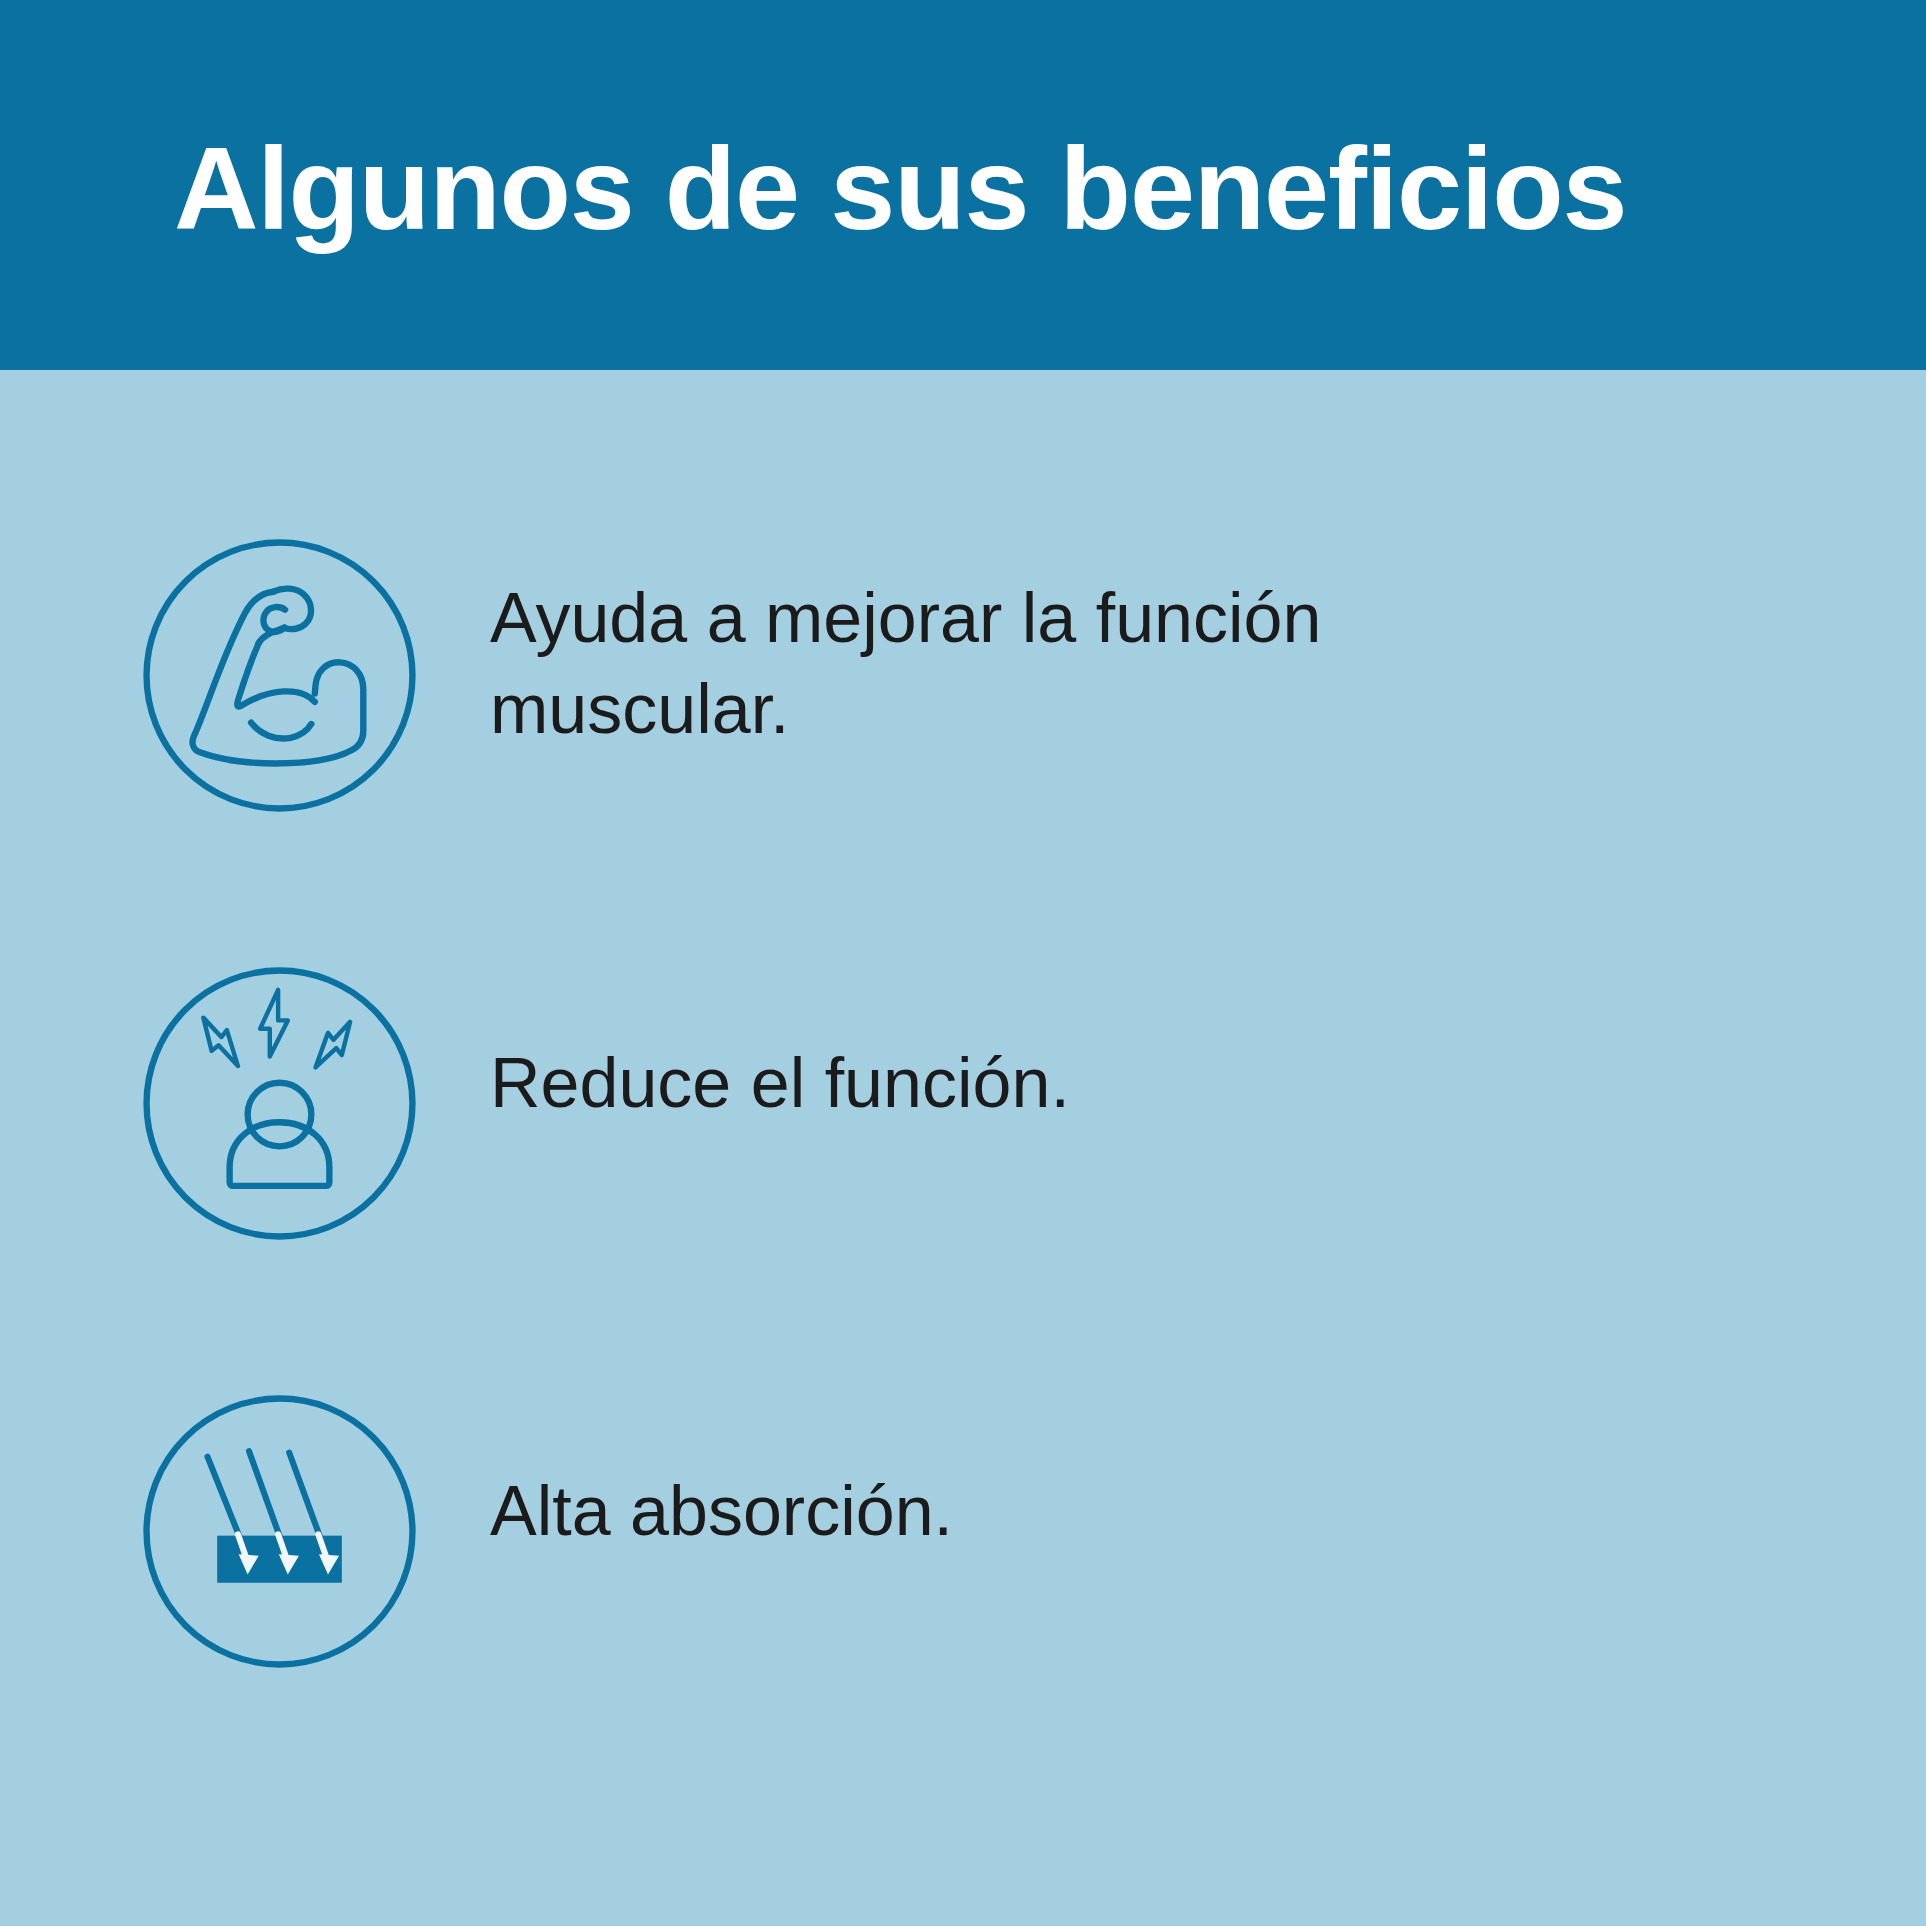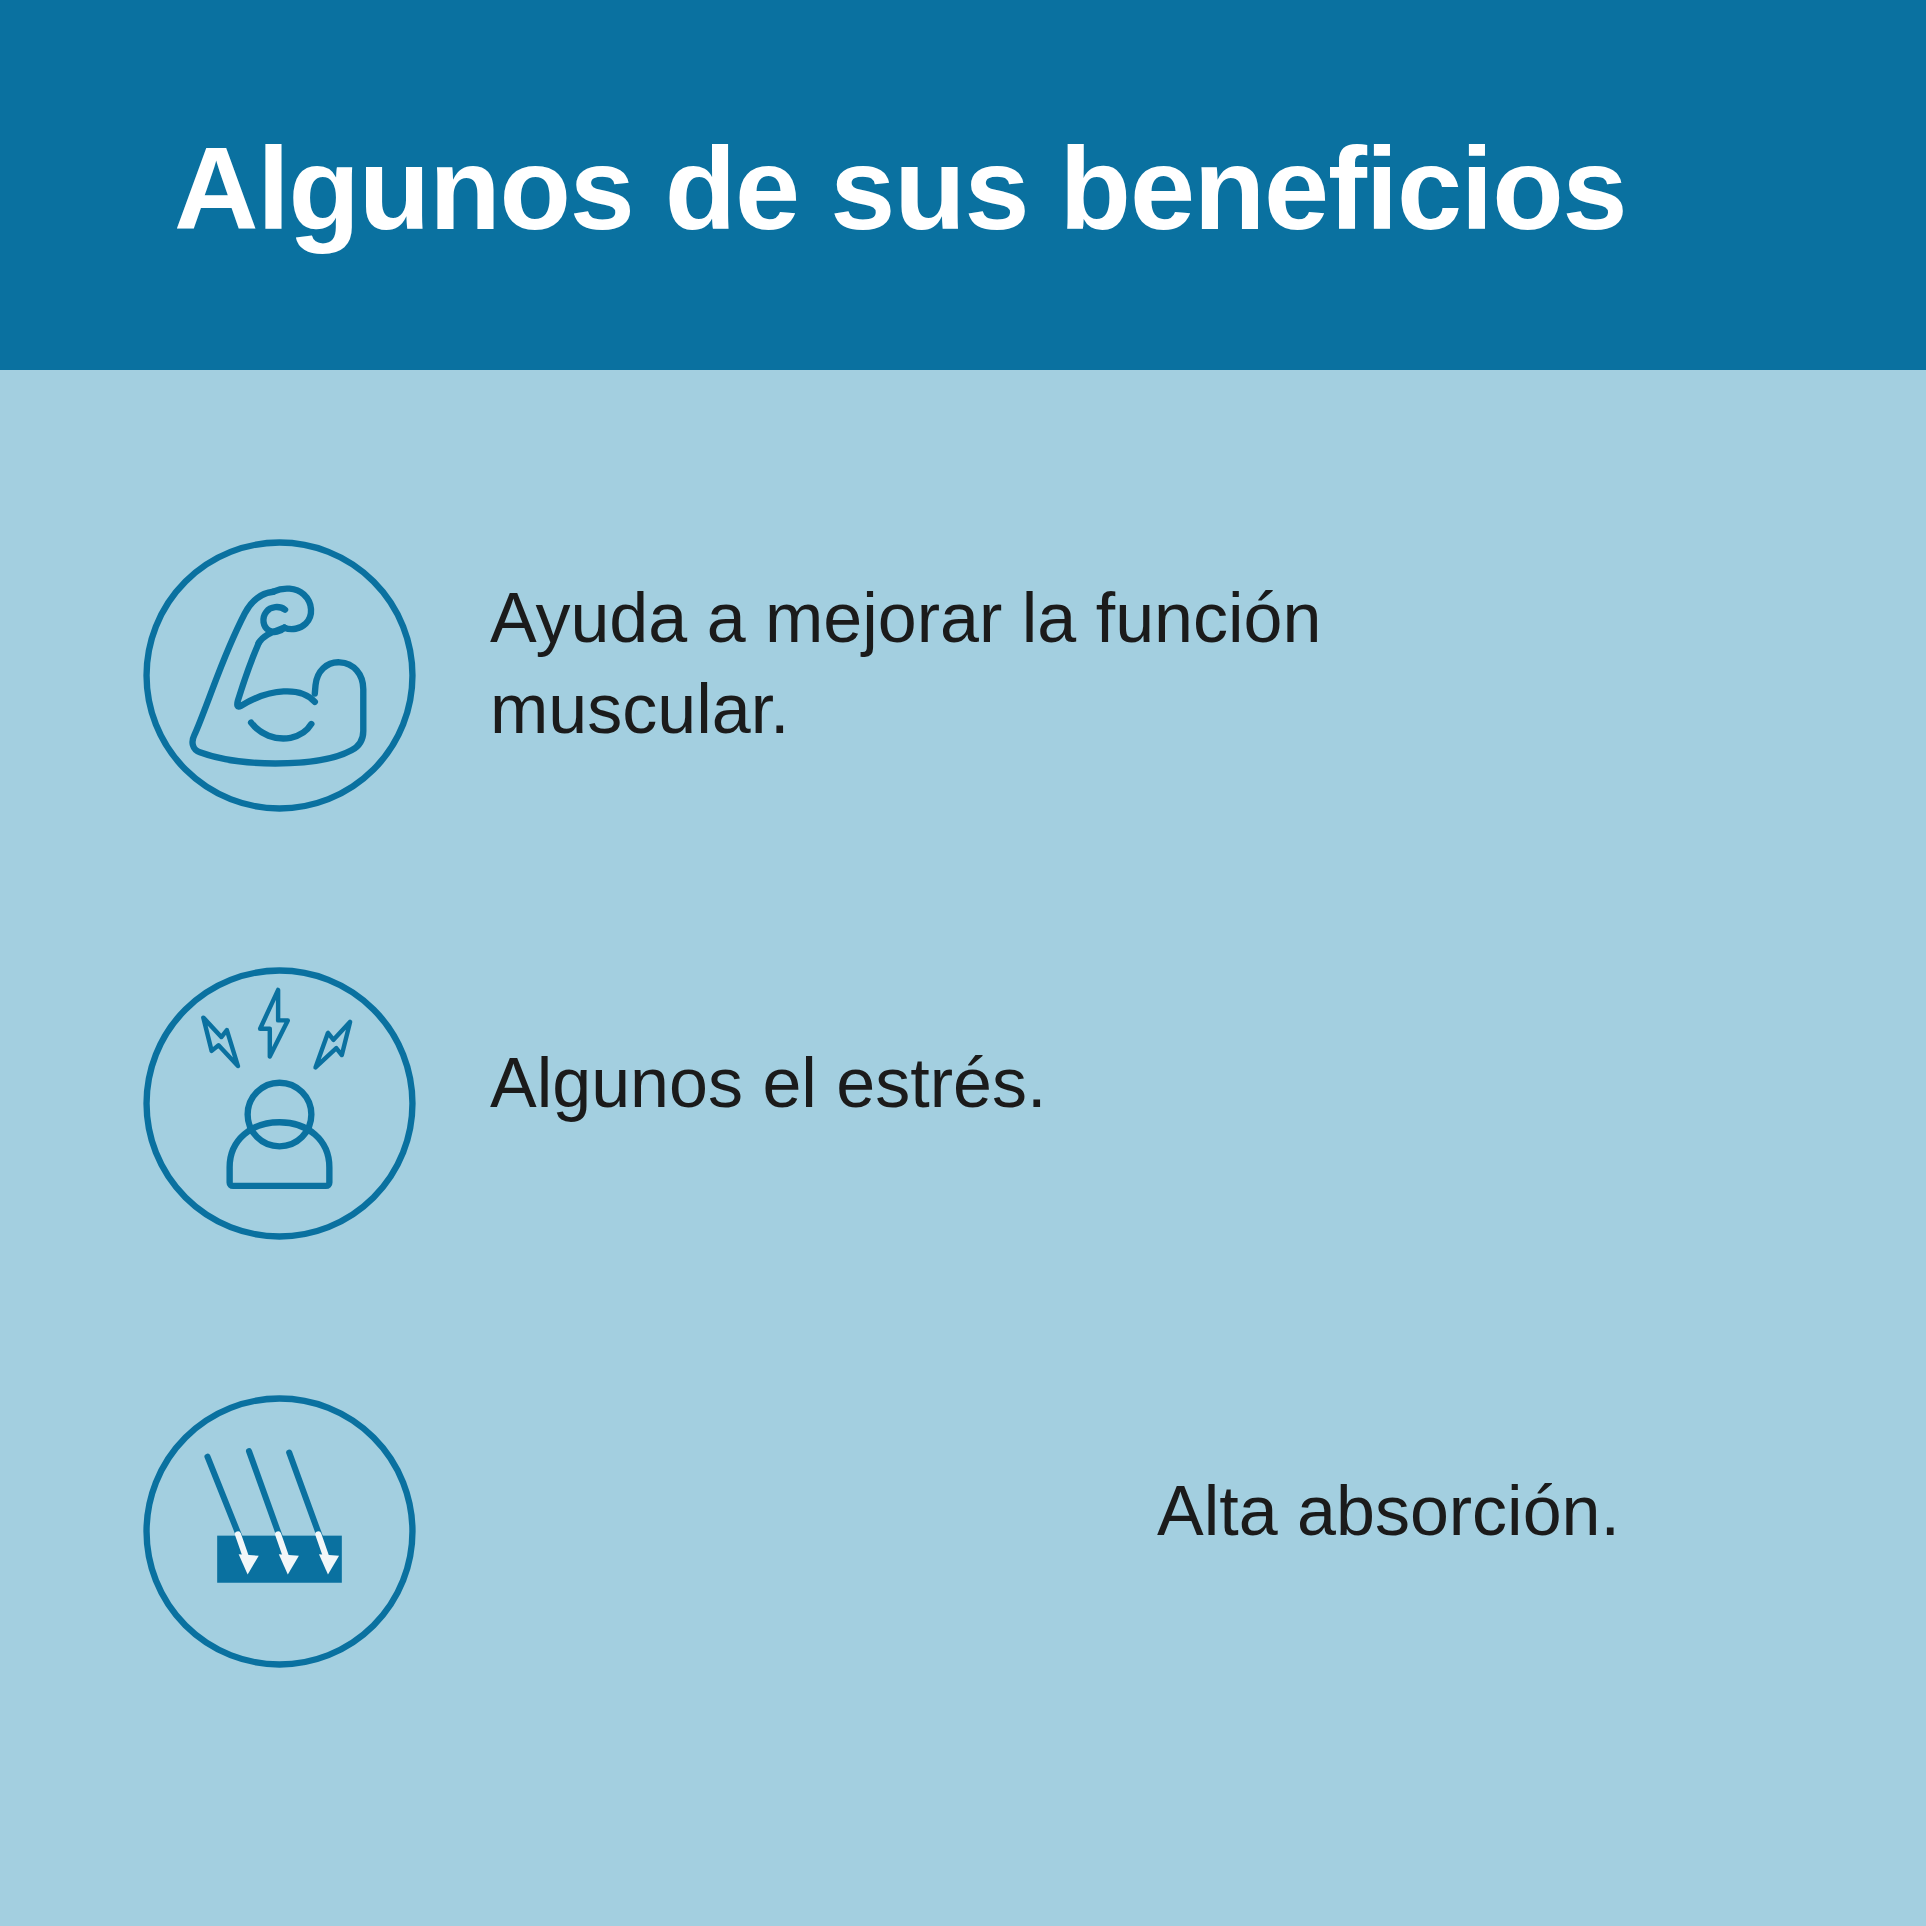--- a/index.html
+++ b/index.html
@@ -50,21 +50,21 @@
   .benefit-row {
     position: absolute;
     left: 0;
     width: 1926px;
     height: 279px;
     display: flex;
     align-items: center;
   }
   .benefit-row.row-0 { top: 167px; }
   .benefit-row.row-1 { top: 595px; }
-  .benefit-row.row-2 { top: 1023px; text-align: right; }
+  .benefit-row.row-2 { top: 1023px; }
 
   .benefit-icon {
     position: absolute;
     left: 141px;
     top: 0;
     width: 277px;
     height: 277px;
     flex: 0 0 auto;
   }
   .benefit-icon svg {
@@ -181,21 +181,21 @@
 
         <path d="M151,41
                  L139,54
                  L135,49
                  L126,74
                  L141,60
                  L145,65 Z" stroke-width="3.2"></path>
       </svg>
     </div>
 
-    <div class="benefit-text">Algunos el estrés.</div>
+    <div class="benefit-text">Reduce el función.</div>
   </div>
 
   <div class="benefit-row row-2">
 
     <div class="benefit-icon">
       <svg viewBox="0 0 200 200" xmlns="http://www.w3.org/2000/svg" xmlns:xlink="http://www.w3.org/1999/xlink">
         <circle cx="100" cy="100" r="96" fill="none" stroke="#0a71a0" stroke-width="4.6"></circle>
 
         <g stroke="#0a71a0" stroke-width="4.4" stroke-linecap="round" fill="none">
           <line x1="48" y1="46" x2="72" y2="106"></line>

